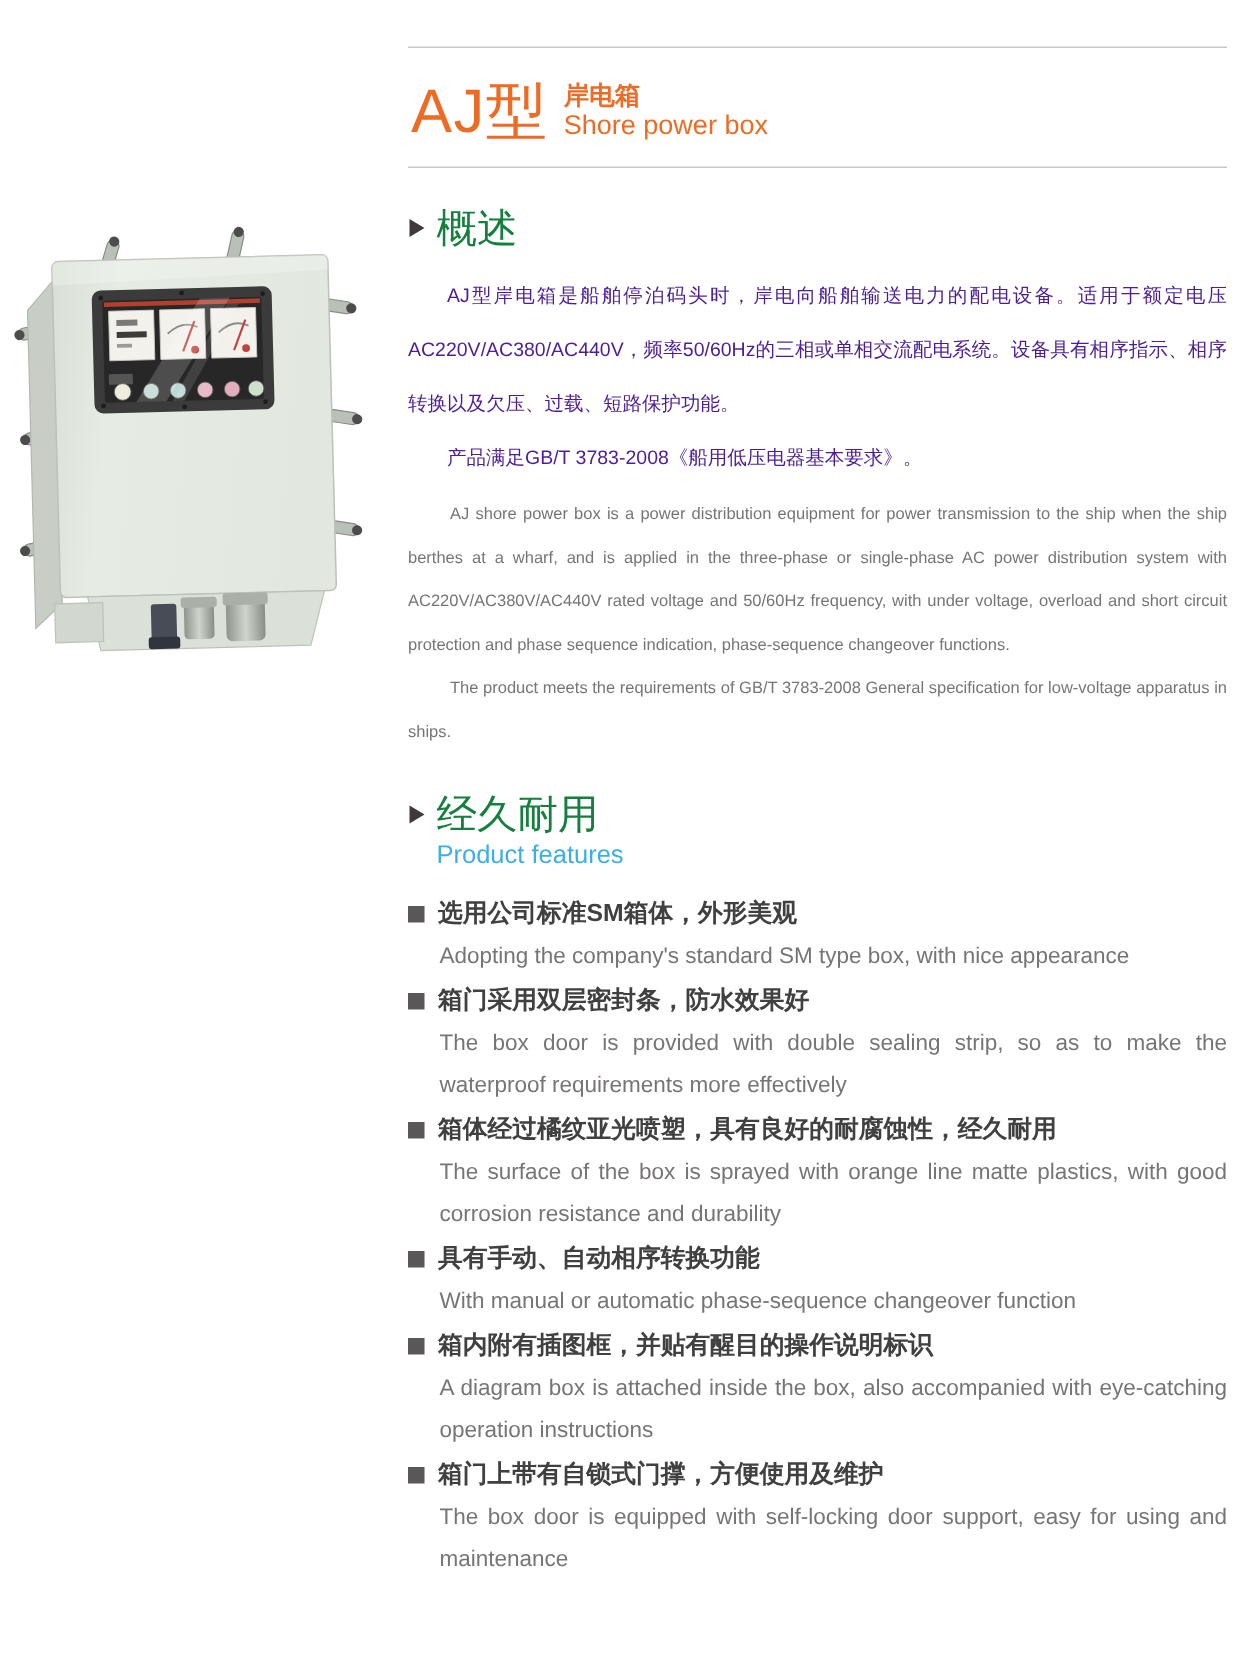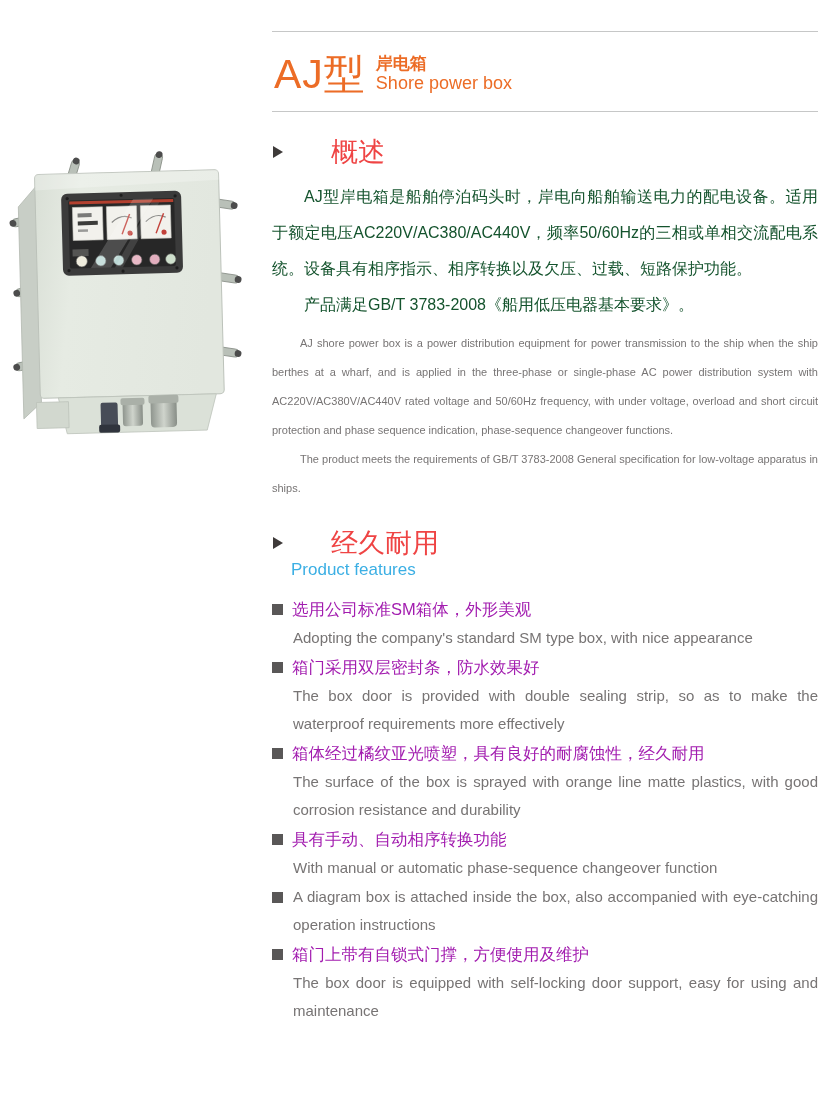--- a/index.html
+++ b/index.html
@@ -36,38 +36,38 @@
   
   section{margin-top:25px;}
   .sec-head{position:relative;padding-left:19px;}
   .tri{
     position:absolute;left:1px;top:9px;
     width:0;height:0;
     border-left:10px solid #3e3a39;
     border-top:6px solid transparent;
     border-bottom:6px solid transparent;
   }
-  .sec-title{font-size:27px;line-height:31px;color:#ef4444;font-weight:500;margin-left:40px;}
+  .sec-title{font-size:27px;line-height:31px;color:#15803d;font-weight:500;}
   .sec-sub{font-size:17px;line-height:21px;color:#3bafe4;}
   
   .para-zh{
-    margin:11px 0 0 0;font-size:16px;line-height:36px;
-    color:#14532d;text-align:justify;text-indent:2em;
+    margin:11px 0 0 0;font-size:13px;line-height:36px;
+    color:#4c1d95;text-align:justify;text-indent:2em;
   }
   .para-zh + .para-zh{margin-top:0;}
   .para-en{
     margin:6px 0 0 0;font-size:11px;line-height:29px;
     color:#777474;text-align:justify;text-indent:28px;
   }
   .para-en + .para-en{margin-top:0;}
   
   .feat-list{margin-top:15px;}
   .feat-zh{
     position:relative;margin:1px 0 0 0;padding-left:20px;
-    font-size:16.5px;line-height:29px;color:#a21caf;
+    font-size:16.5px;line-height:29px;color:#404040;font-weight:bold;
   }
   .bullet{
     position:absolute;left:0;top:9px;width:11px;height:11px;
     background:#595757;
   }
   .feat-en{
     margin:0;padding-left:21px;font-size:15px;line-height:28px;
     color:#777474;text-align:justify;
   }
 </style>
@@ -243,21 +243,21 @@
       </div>
       <div class="feat-item">
         <p class="feat-zh"><span class="bullet"></span><span>箱体经过橘纹亚光喷塑，具有良好的耐腐蚀性，经久耐用</span></p>
         <p class="feat-en">The surface of the box is sprayed with orange line matte plastics, with good corrosion resistance and durability</p>
       </div>
       <div class="feat-item">
         <p class="feat-zh"><span class="bullet"></span><span>具有手动、自动相序转换功能</span></p>
         <p class="feat-en">With manual or automatic phase-sequence changeover function</p>
       </div>
       <div class="feat-item">
-        <p class="feat-zh"><span class="bullet"></span></p>
+        <p class="feat-zh"><span class="bullet"></span><span>箱内附有插图框，并贴有醒目的操作说明标识</span></p>
         <p class="feat-en">A diagram box is attached inside the box, also accompanied with eye-catching operation instructions</p>
       </div>
       <div class="feat-item">
         <p class="feat-zh"><span class="bullet"></span><span>箱门上带有自锁式门撑，方便使用及维护</span></p>
         <p class="feat-en">The box door is equipped with self-locking door support, easy for using and maintenance</p>
       </div>
 
     </div>
   </section>
 </div>

